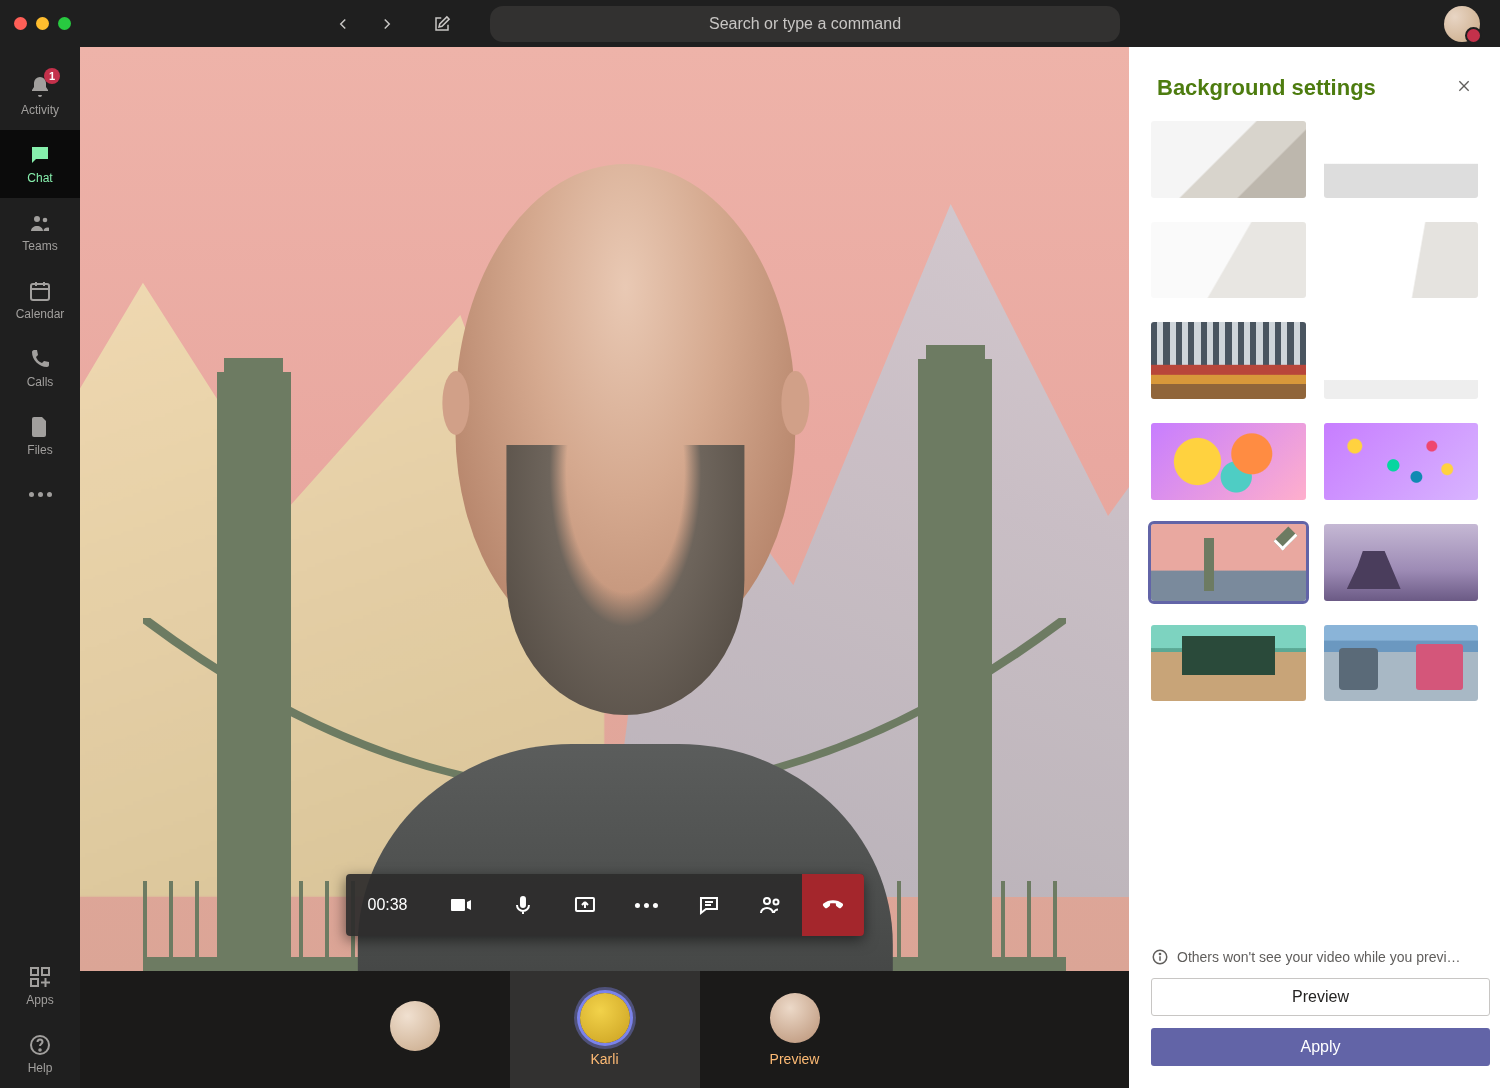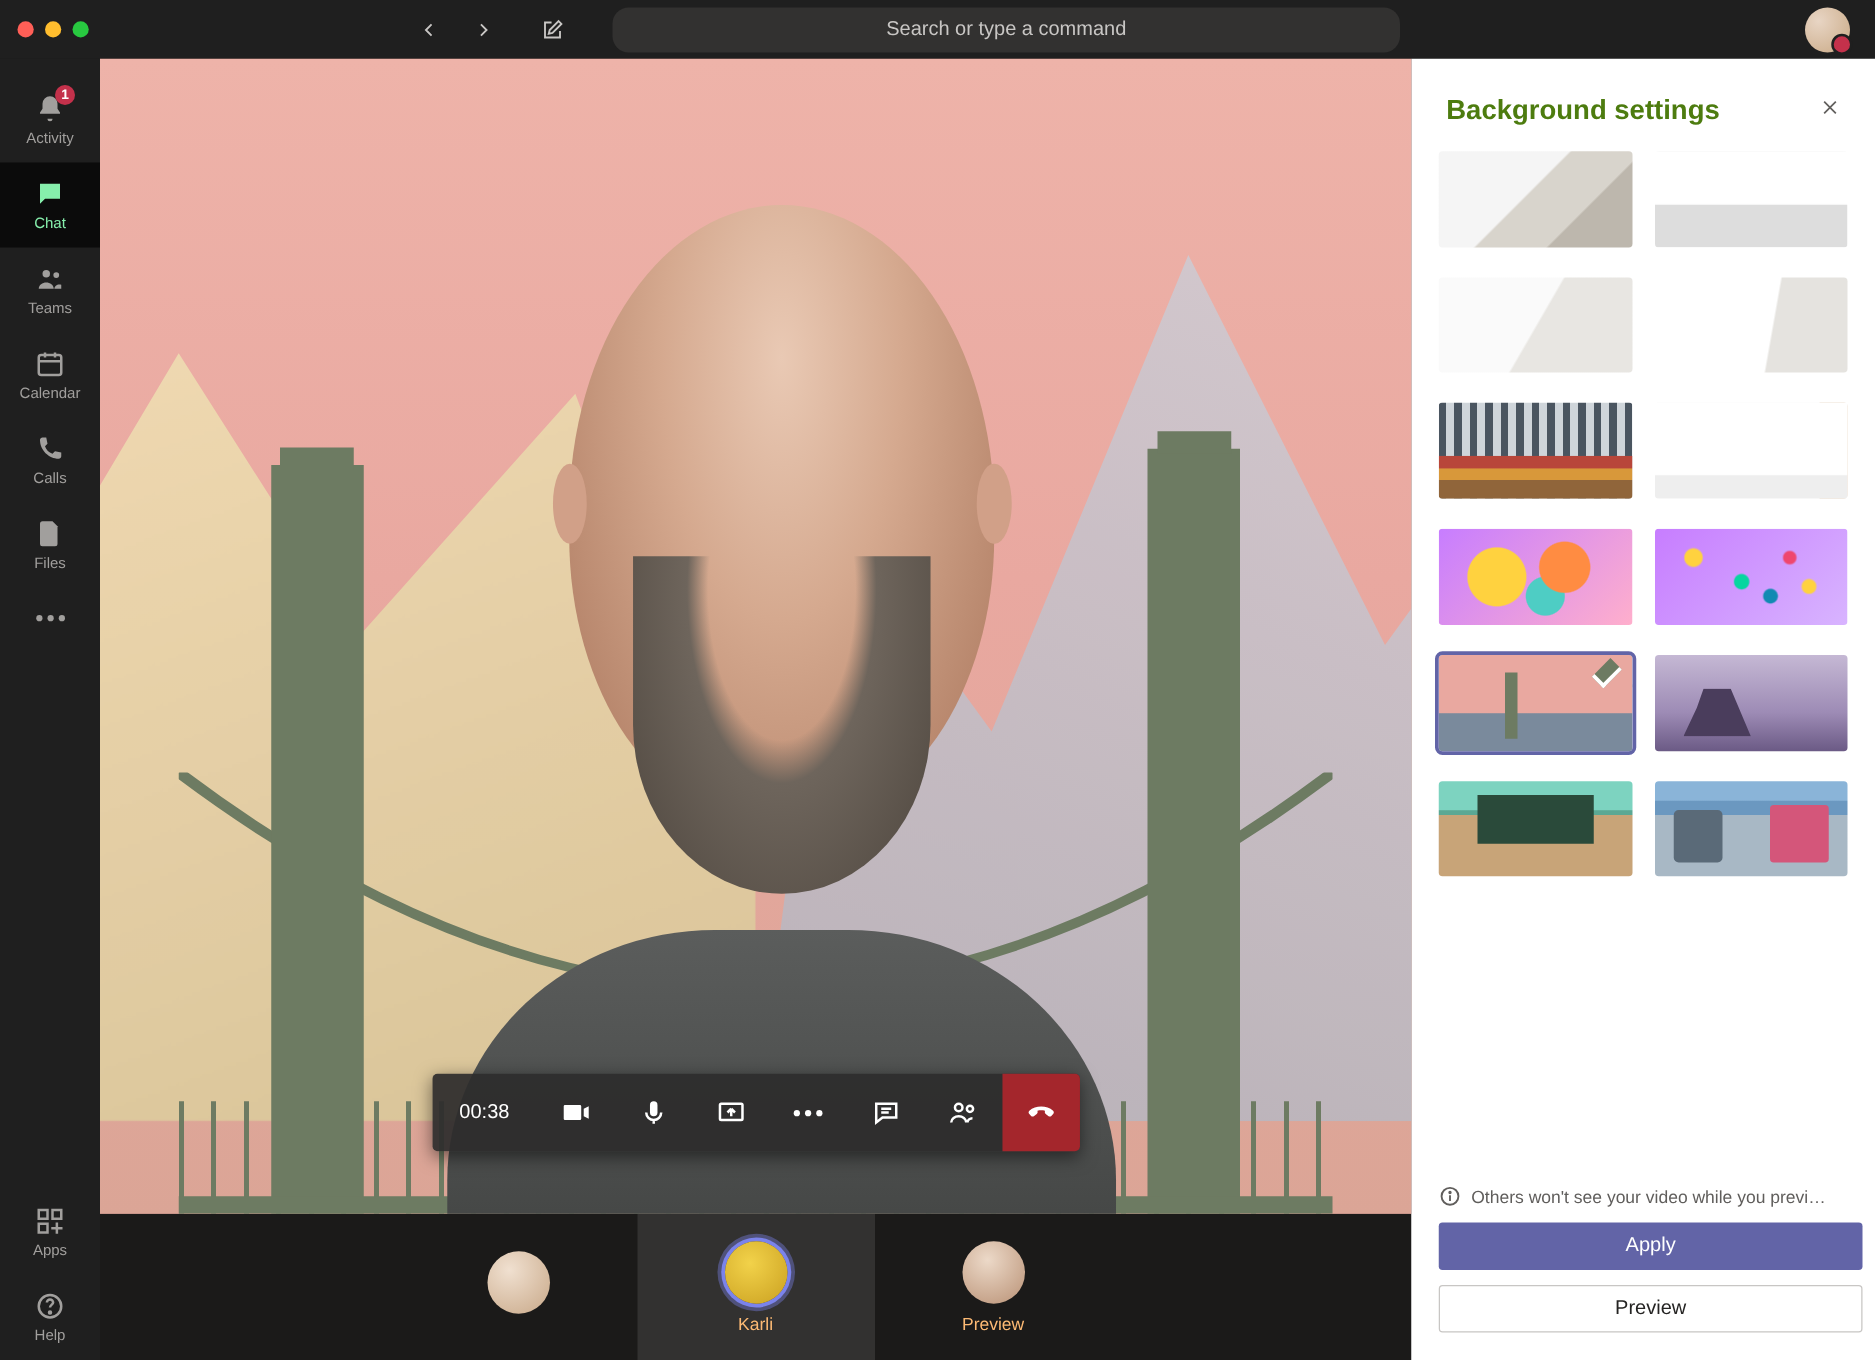--- a/index.html
+++ b/index.html
@@ -133,21 +133,21 @@
   border-radius:0 0 50% 50%;}
 .eyes{position:absolute;top:44%;left:0;right:0;display:flex;justify-content:space-around;padding:0 22%;}
 .eye{width:9%;height:5%;background:#3a3028;border-radius:50%;}
 .shirt{position:absolute;left:50%;bottom:-10%;transform:translateX(-50%);
   width:85%;height:38%;
   background:linear-gradient(180deg,#5b5d5c,#3c3e3d);
   border-radius:40% 40% 0 0 / 60% 60% 0 0;}
 
 .call-controls{
   position:absolute; left:50%; transform:translateX(-50%);
-  bottom:50px; height:62px;
+  bottom:35px; height:62px;
   background:rgba(45,44,44,.93);
   display:flex; align-items:center; border-radius:4px;
   box-shadow:0 4px 14px rgba(0,0,0,.5);
 }
 .cc-time{padding:0 22px;color:#fff;font-size:16px;}
 .cc-btn{width:62px;height:62px;display:flex;align-items:center;justify-content:center;color:#fff;cursor:pointer;}
 .cc-btn svg{width:24px;height:24px;}
 .cc-btn.hang{background:#a4262c;border-radius:0 4px 4px 0;}
 .cc-dots{display:flex;gap:4px;} .cc-dots span{width:5px;height:5px;border-radius:50%;background:#fff;}
 
@@ -468,17 +468,17 @@
     </div>
     <div class="sp-footer">
       <div class="sp-note">
         <svg viewBox="0 0 24 24" fill="none" stroke="currentColor" stroke-width="2">
             <circle cx="12" cy="12" r="9"></circle>
             <line x1="12" y1="11" x2="12" y2="17"></line>
             <circle cx="12" cy="8" r="0.8" fill="currentColor"></circle>
           </svg>
         <span>Others won't see your video while you previ…</span>
       </div>
+      <div class="sp-btn preview">Preview</div>
       <div class="sp-btn apply">Apply</div>
-      <div class="sp-btn preview">Preview</div>
     </div>
   </div>
 </div>
 
 </body></html>

